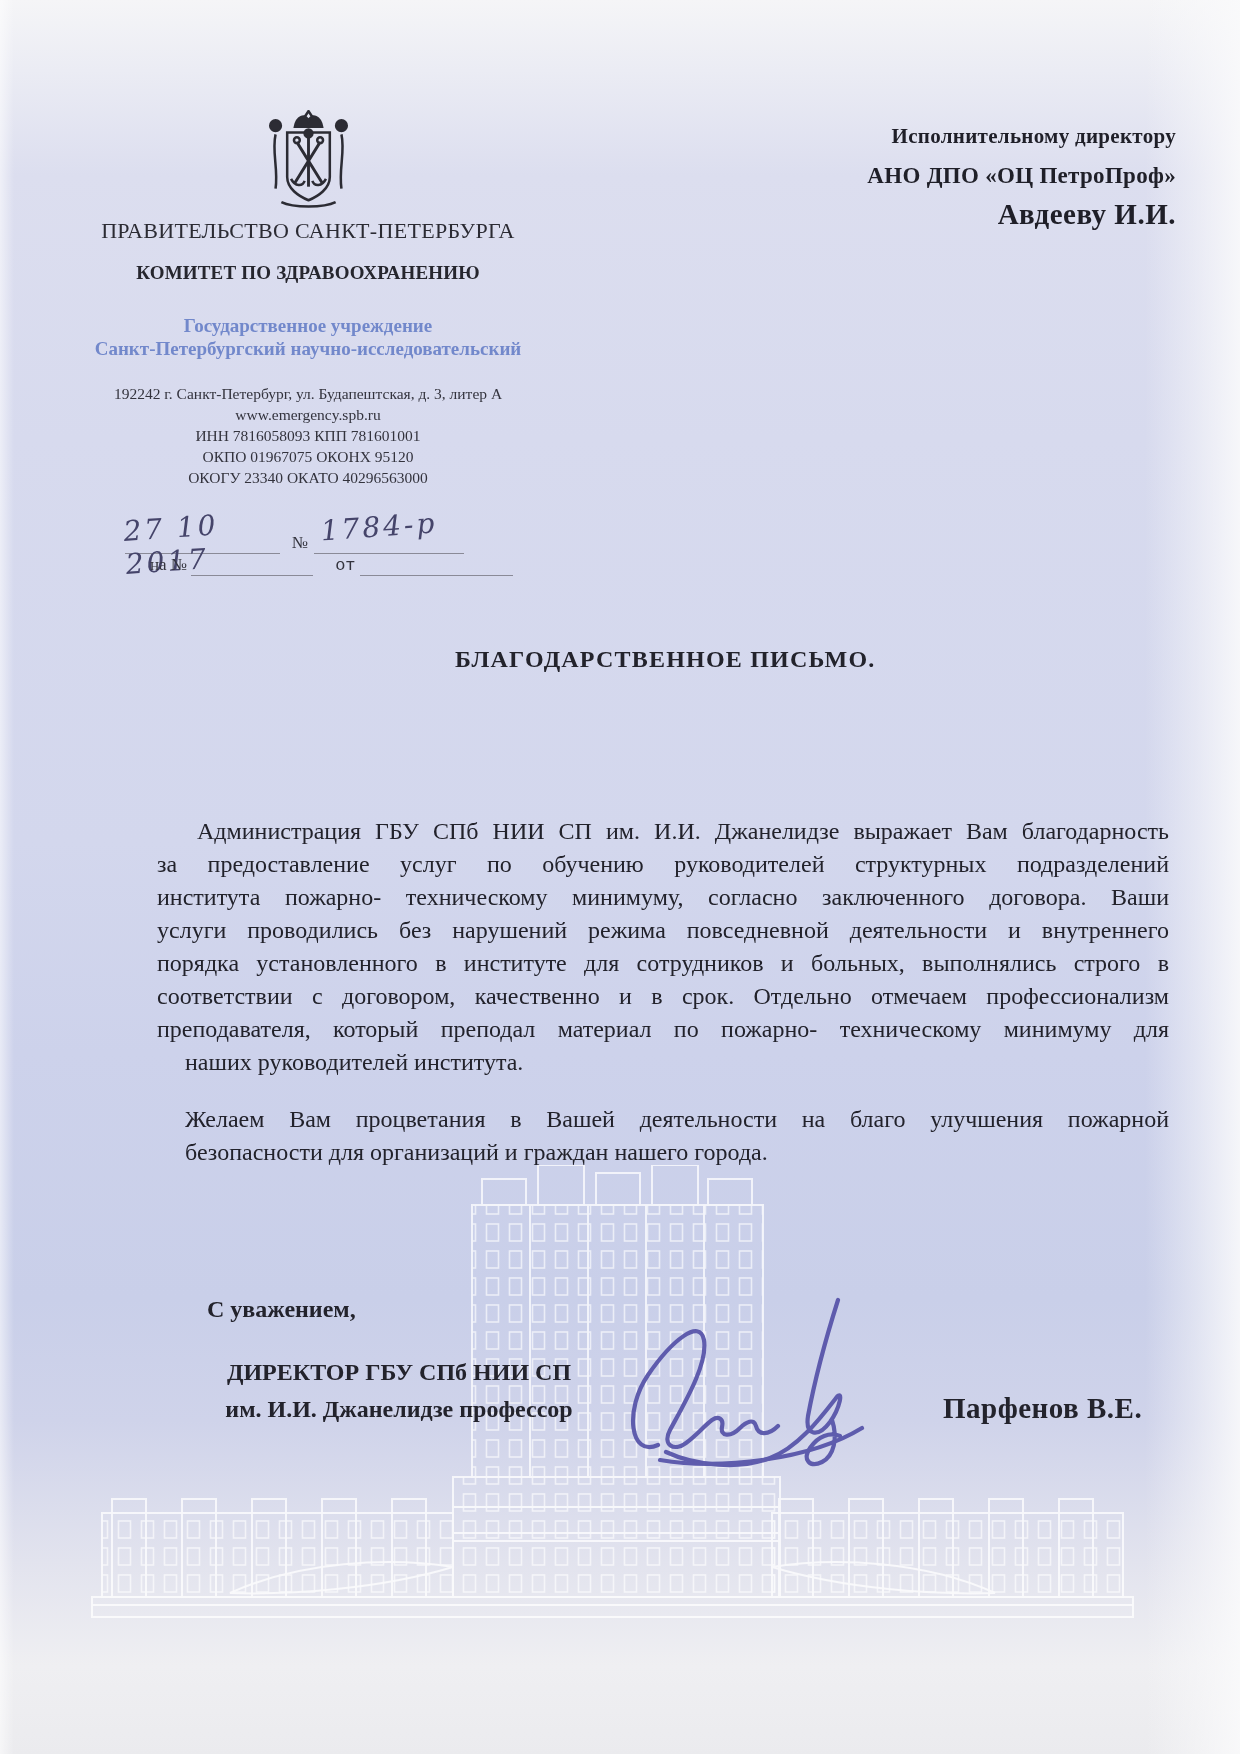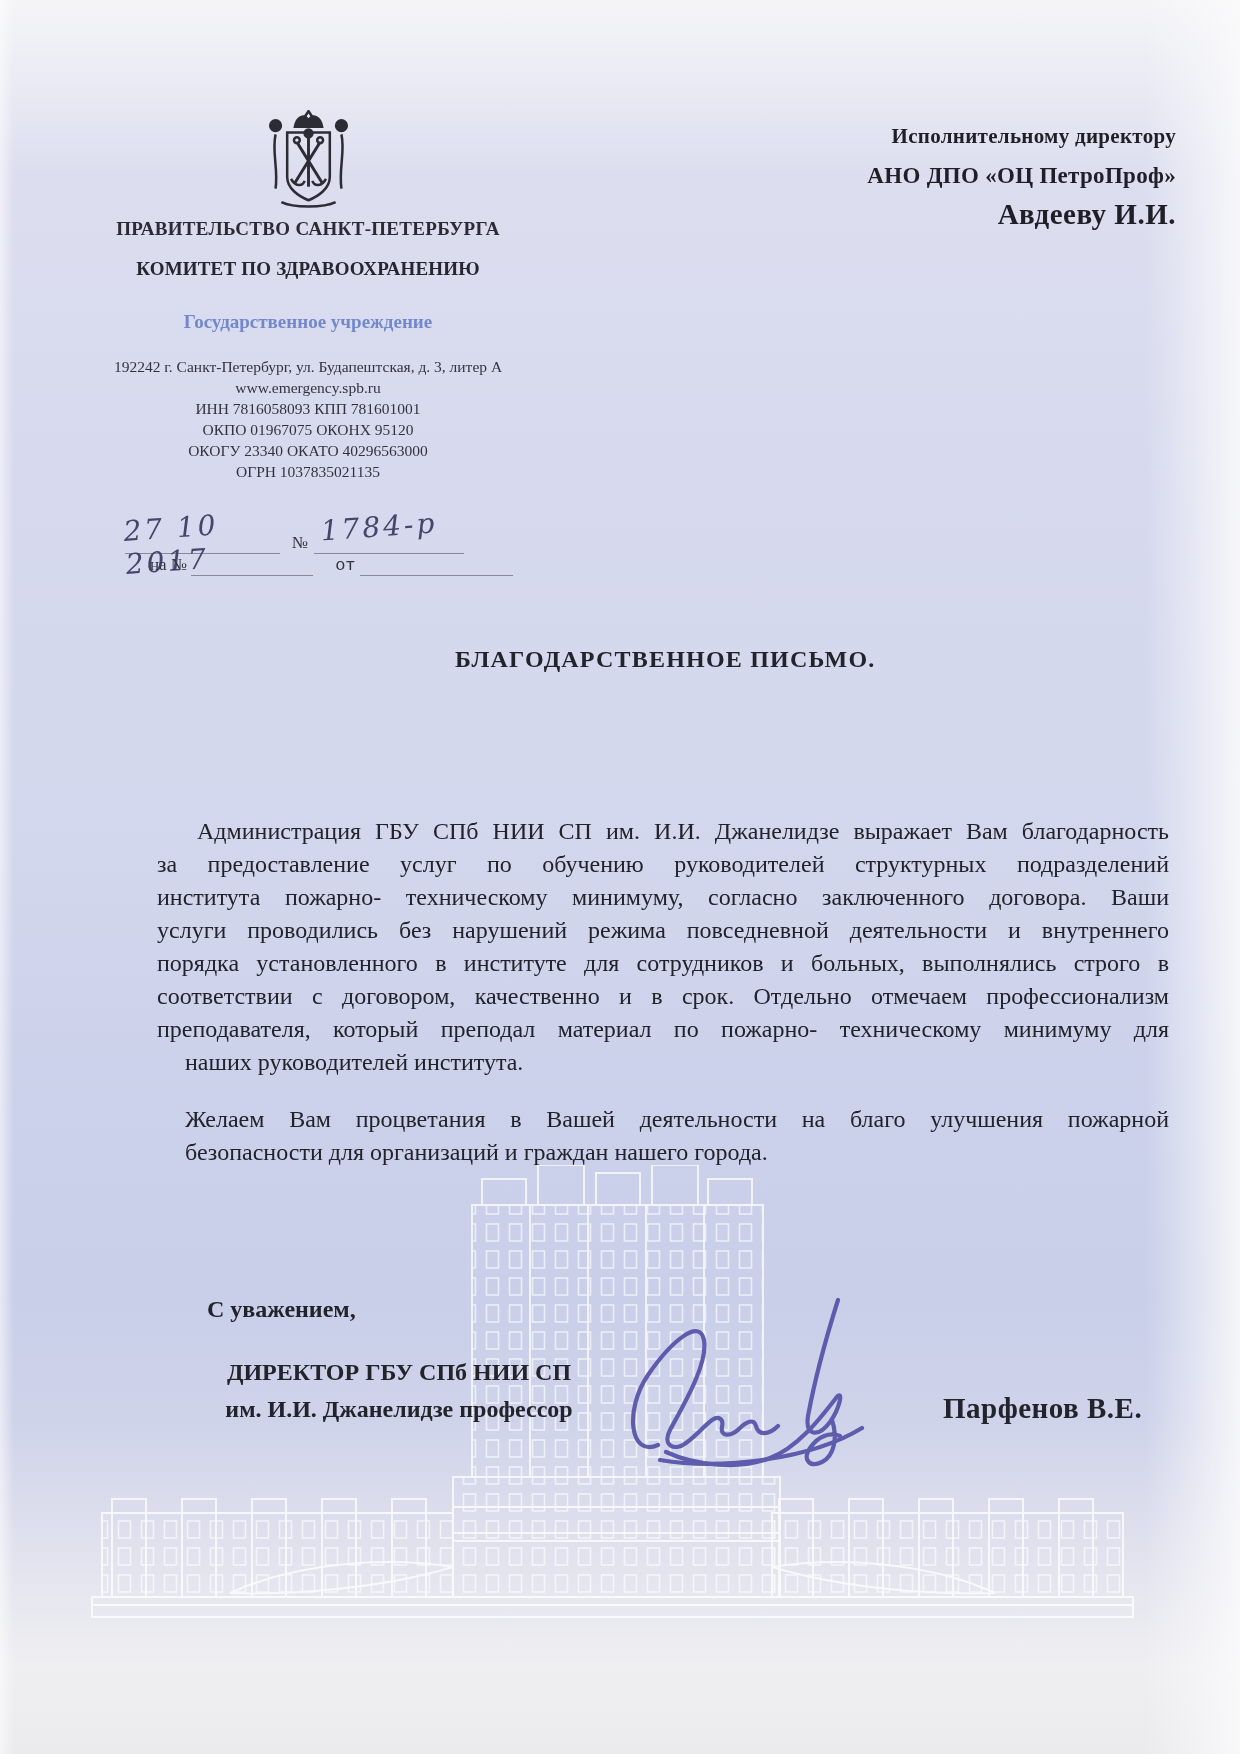--- a/index.html
+++ b/index.html
@@ -9,21 +9,21 @@
     font-family:"Liberation Serif","DejaVu Serif",serif;color:#23232c;
     background:
       linear-gradient(90deg, rgba(255,255,255,.55) 0px, rgba(255,255,255,0) 14px),
       linear-gradient(270deg, rgba(250,250,251,.9) 0px, rgba(250,250,251,.45) 45px, rgba(250,250,251,0) 95px),
       linear-gradient(180deg,#f5f5f7 0%,#ebecf4 4%,#dcdeef 10%,#d7daee 25%,#d3d7ed 48%,#cdd2eb 60%,#c9cfe9 74%,#cfd3ea 81%,#e2e3ee 89%,#efeff2 95%,#ebebee 100%);
   }
   .abs{position:absolute;}
   
   .letterhead{left:78px;top:110px;width:460px;text-align:center;}
   .emblem{display:block;margin:0 auto;width:93px;height:103px;}
-  .gov-line{margin-top:5px;font-size:19px;letter-spacing:.3px;color:#2b2b33;white-space:nowrap;font-weight:bold;}
+  .gov-line{margin-top:5px;font-size:22px;letter-spacing:.3px;color:#2b2b33;white-space:nowrap;}
   .committee-line{margin-top:18px;font-size:19px;font-weight:bold;letter-spacing:.2px;color:#26262e;white-space:nowrap;}
   .institution{margin-top:30px;font-size:19px;line-height:23px;font-weight:bold;color:#7288cb;}
   .institution .line{white-space:nowrap;}
   .contacts{margin-top:23px;font-size:15.5px;line-height:21px;color:#33333d;}
   .contacts .line{white-space:nowrap;}
   
   .ref-row1{left:125px;top:516px;height:38px;display:flex;align-items:flex-end;font-size:17px;}
   .ref-row2{left:150px;top:556px;height:20px;display:flex;align-items:flex-end;font-size:17px;}
   .ref-cell{border-bottom:1.5px solid #8a8a97;display:inline-block;height:100%;}
   .hand{font-family:"DejaVu Serif","Liberation Serif",serif;font-style:italic;color:#45446a;
@@ -110,28 +110,28 @@
           <circle cx="60" cy="30" r="3"></circle>
         <path d="M48,26 V78" stroke-width="3"></path>
         <circle cx="48" cy="23" r="4" fill="#2c2c34"></circle>
         <path d="M20,94 C32,100 64,100 76,94"></path>
       </g>
     </svg>
     <div class="gov-line">ПРАВИТЕЛЬСТВО САНКТ-ПЕТЕРБУРГА</div>
     <div class="committee-line">КОМИТЕТ ПО ЗДРАВООХРАНЕНИЮ</div>
     <div class="institution">
         <div class="line">Государственное учреждение</div>
+        <div class="line">Санкт-Петербургский научно-исследовательский</div>
       </div>
     <div class="contacts">
         <div class="line">192242 г. Санкт-Петербург, ул. Будапештская, д. 3, литер А</div>
         <div class="line">www.emergency.spb.ru</div>
         <div class="line">ИНН 7816058093 КПП 781601001</div>
         <div class="line">ОКПО 01967075 ОКОНХ 95120</div>
         <div class="line">ОКОГУ 23340 ОКАТО 40296563000</div>
-        <div class="line">ОГРН 1037835021135</div>
       </div>
   </div>
 
   <div class="abs ref-row1">
     <span class="ref-cell" style="width:155px;"><span class="hand hand-date">27 10 2017</span></span>
     <span class="ref-label" style="margin-left:12px;">№</span>
     <span class="ref-cell" style="width:150px;margin-left:6px;"><span class="hand hand-num">1784-р</span></span>
   </div>
   <div class="abs ref-row2">
     <span class="ref-label">на №</span>

